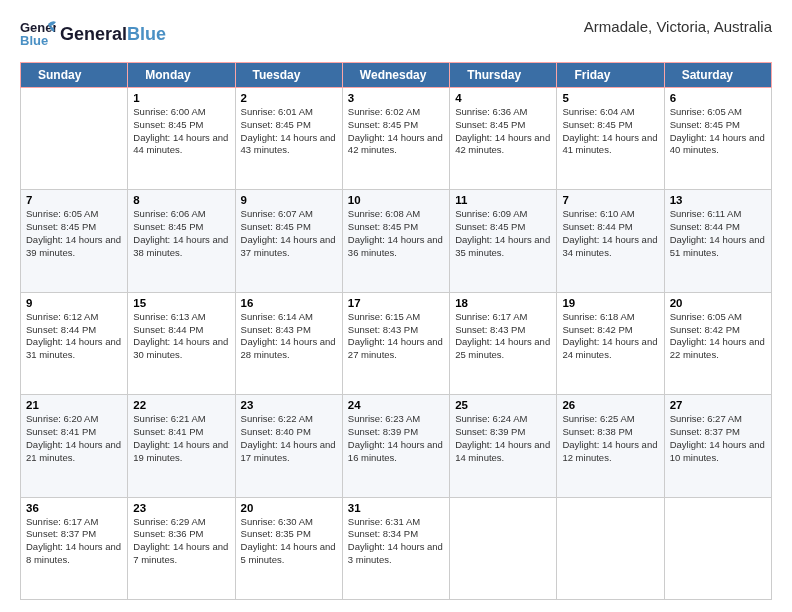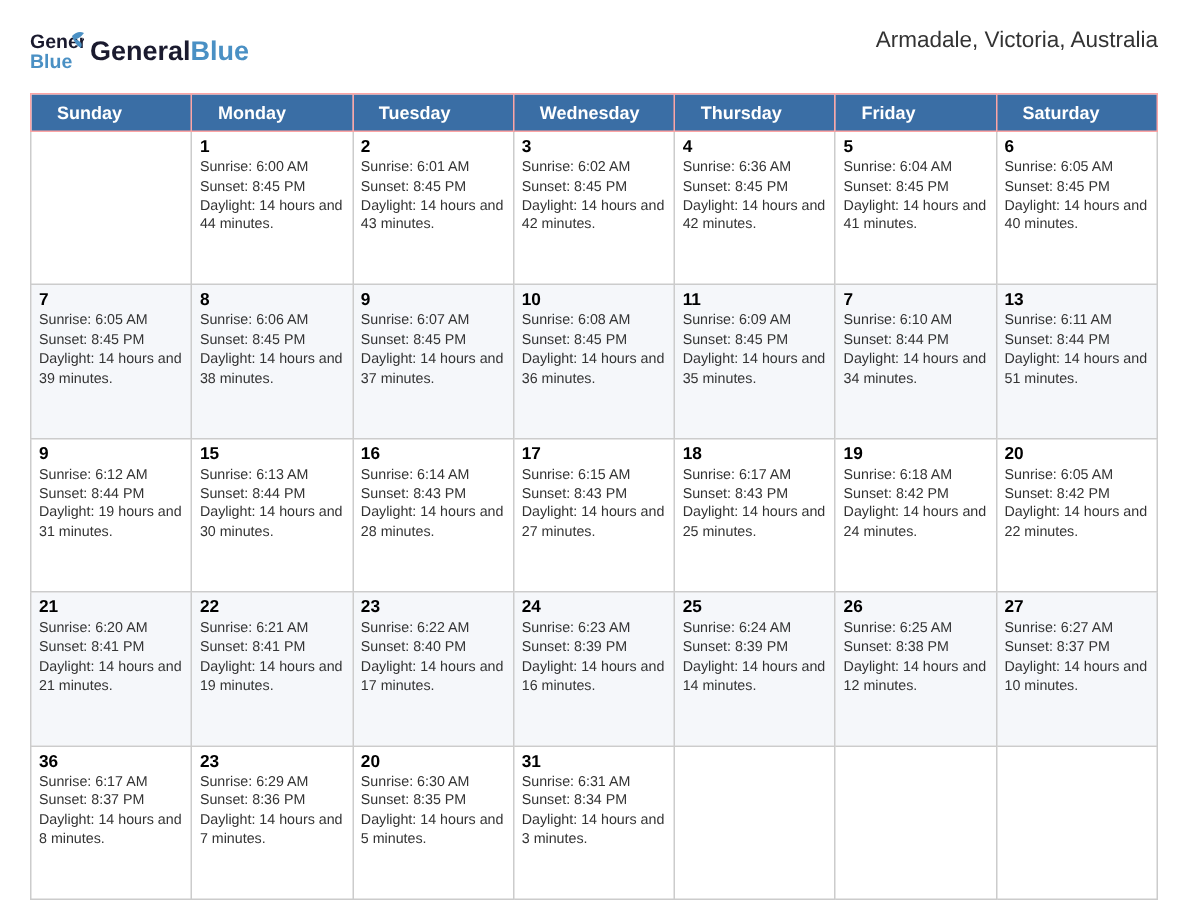--- a/index.html
+++ b/index.html
@@ -235,21 +235,21 @@
           <div>Daylight: 14 hours and 51 minutes.</div>
         </div>
       </td>
         </tr>
         <tr>
           <td>
         <span class="cell-date">9</span>
         <div class="cell-info">
           <div>Sunrise: 6:12 AM</div>
           <div>Sunset: 8:44 PM</div>
-          <div>Daylight: 19 hours and 31 minutes.</div>
+          <div>Daylight: 14 hours and 31 minutes.</div>
         </div>
       </td>
           <td>
         <span class="cell-date">15</span>
         <div class="cell-info">
           <div>Sunrise: 6:13 AM</div>
           <div>Sunset: 8:44 PM</div>
           <div>Daylight: 14 hours and 30 minutes.</div>
         </div>
       </td>

